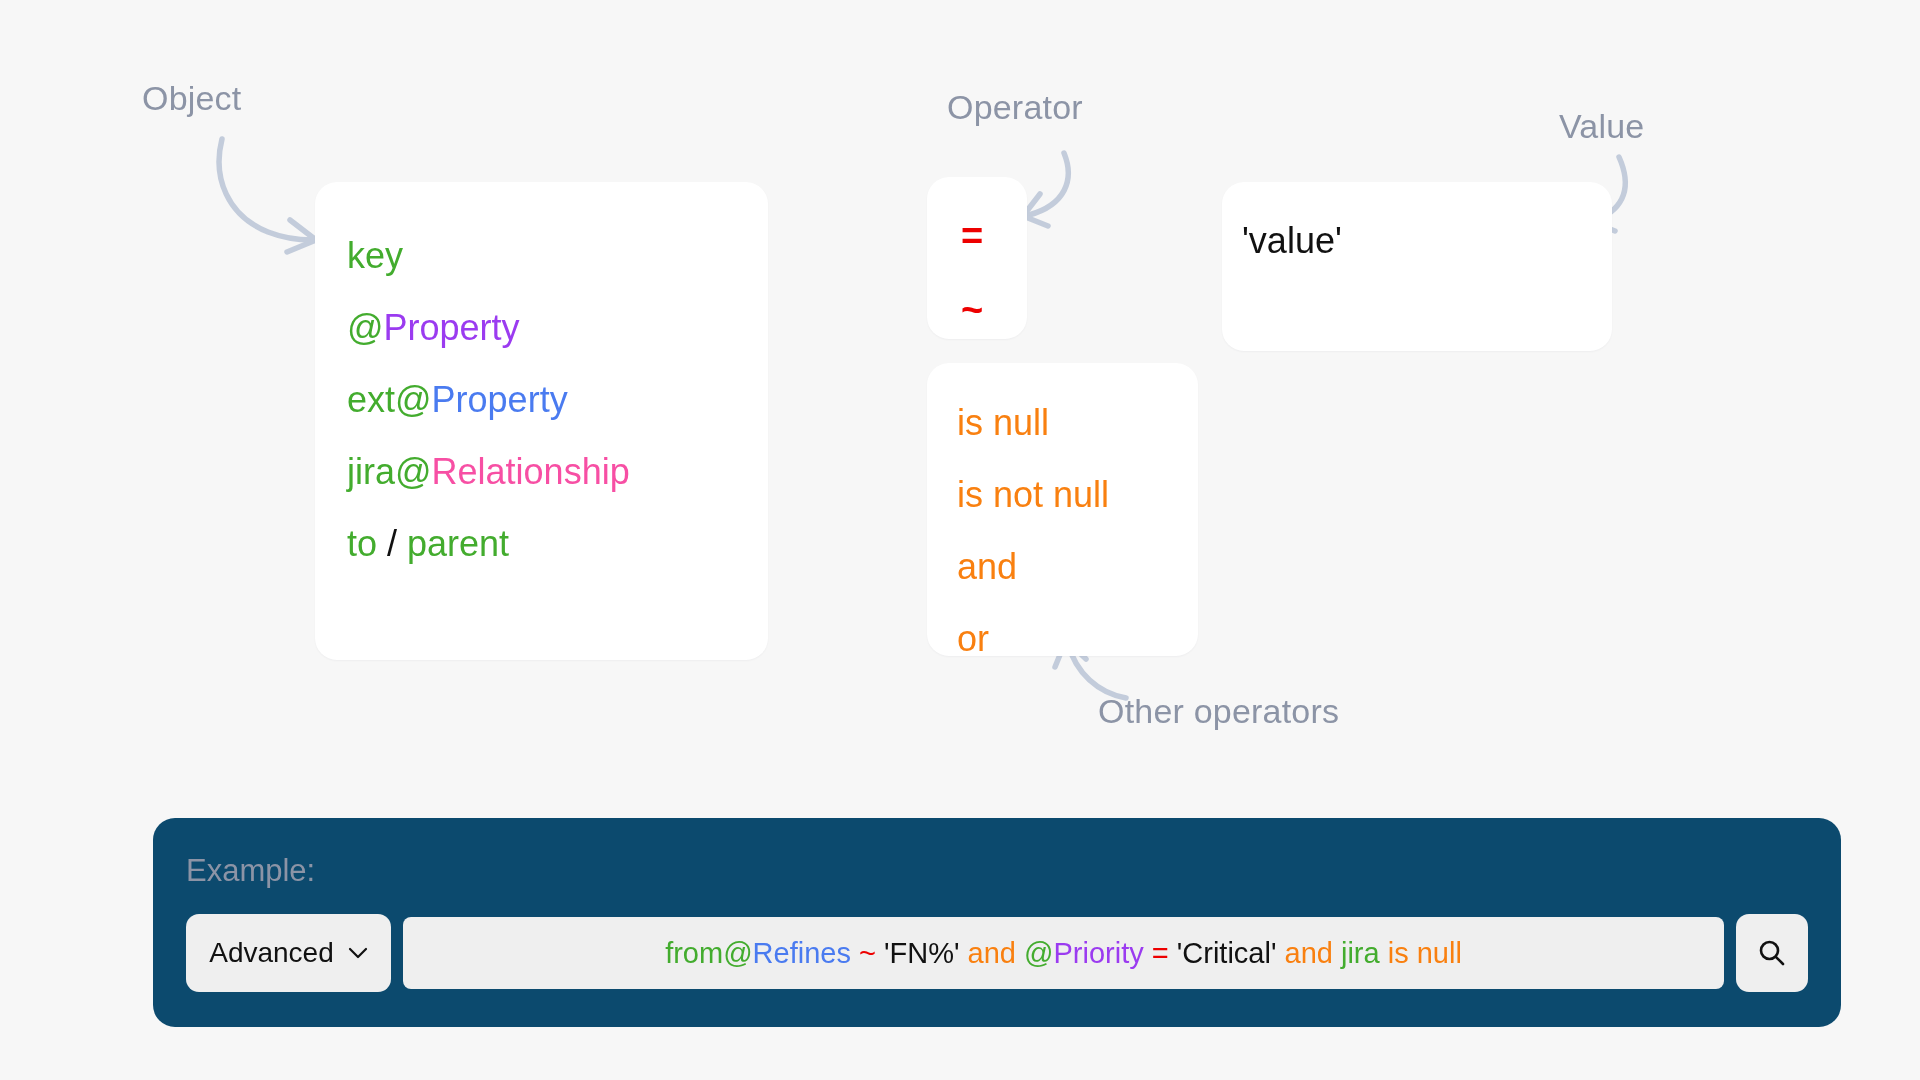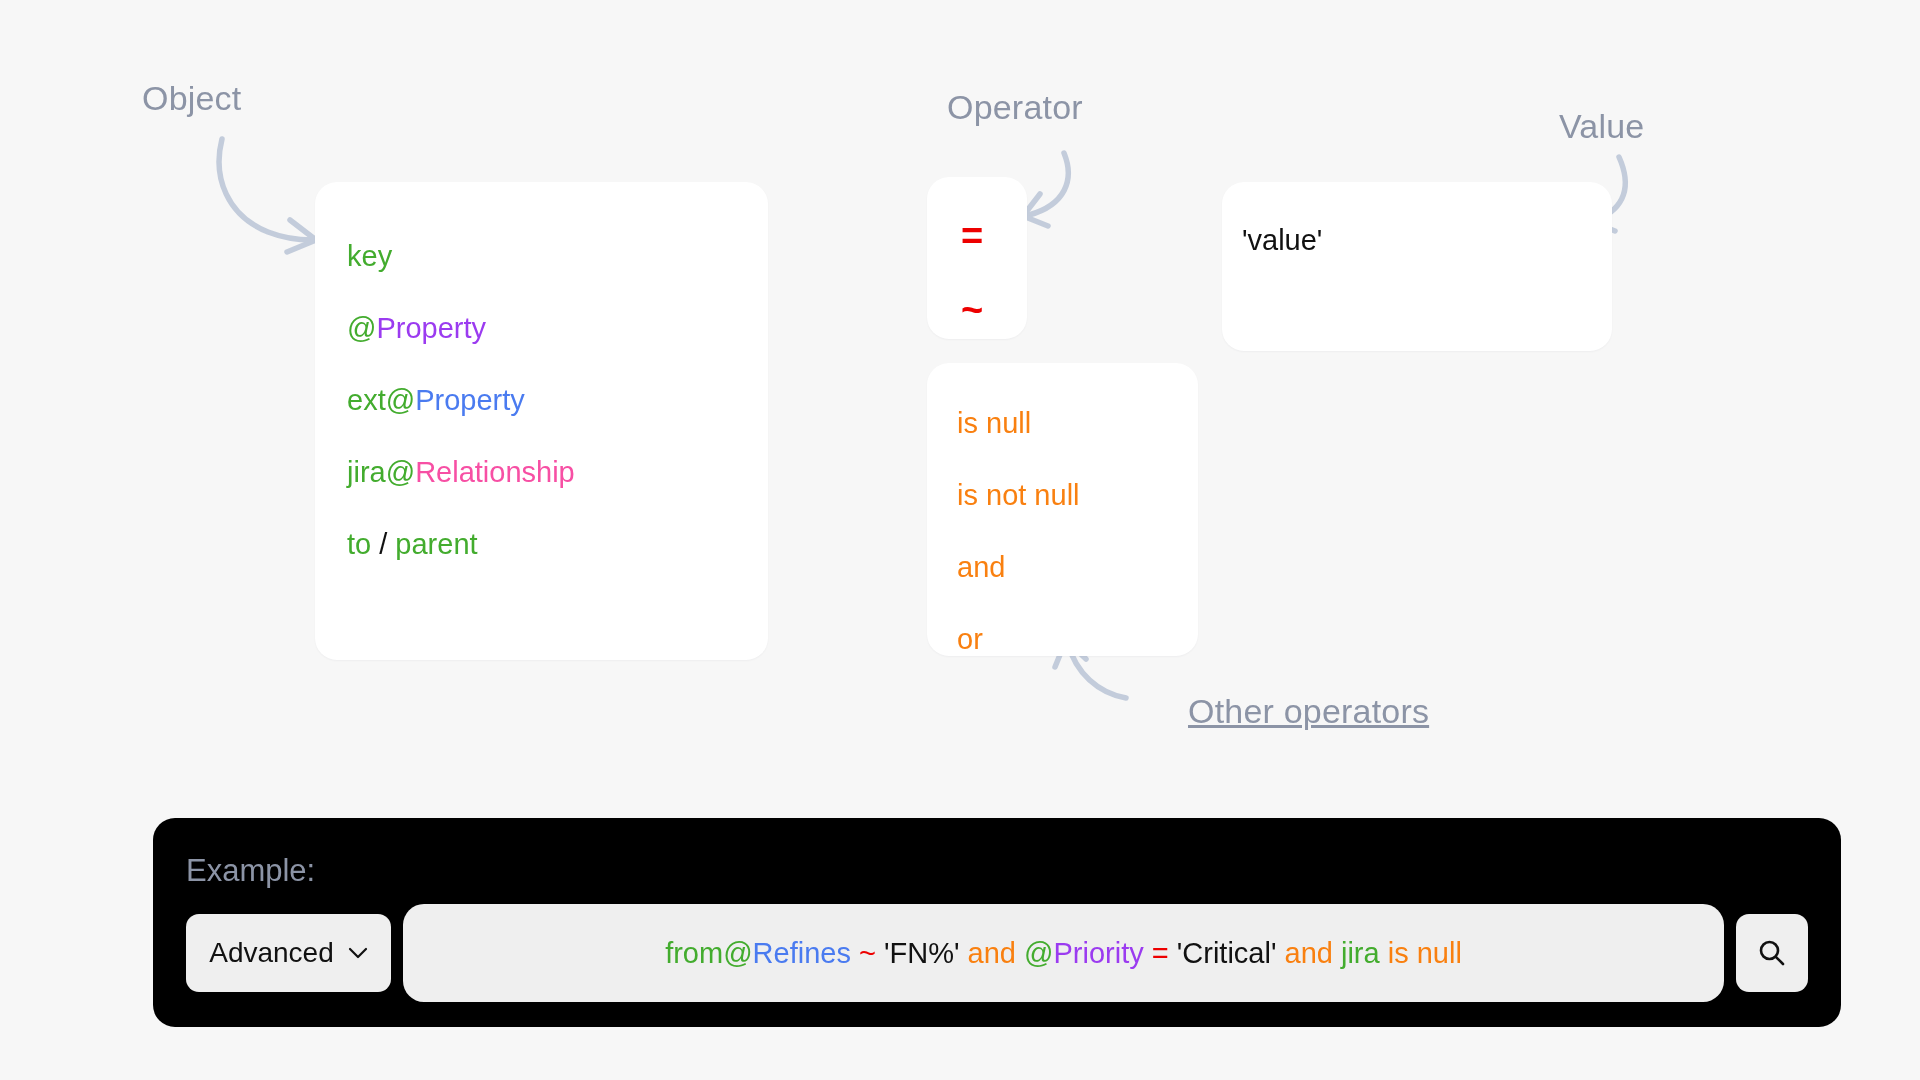--- a/index.html
+++ b/index.html
@@ -41,21 +41,21 @@
 
   
   .card {
     position: absolute;
     background: #ffffff;
     border-radius: 22px;
     box-shadow: 0 1px 2px rgba(16,24,40,0.04);
   }
 
   .card-line {
-    font-size: 29px;
+    font-size: 36px;
     line-height: 72px;
     white-space: nowrap;
     font-weight: 400;
   }
 
   
   #object-card {
     left: 315px;
     top: 182px;
     width: 453px;
@@ -105,21 +105,21 @@
   .t-red    { color: #ed0000; }
   .t-orange { color: #f98010; }
 
   
   #example-panel {
     position: absolute;
     left: 153px;
     top: 818px;
     width: 1688px;
     height: 209px;
-    background: #000000;
+    background: #0c4a6e;
     border-radius: 22px;
   }
 
   #example-title {
     position: absolute;
     left: 33px;
     top: 35px;
     font-size: 31px;
     color: #8c94a6;
     white-space: nowrap;
@@ -156,23 +156,23 @@
     text-align: right;
   }
   .chev {
     width: 20px;
     height: 12px;
     flex: 0 0 auto;
   }
 
   #query-field {
     flex: 1 1 auto;
-    height: 98px;
+    height: 72px;
     background: #efefef;
-    border-radius: 21px;
+    border-radius: 8px;
     display: flex;
     align-items: center;
     justify-content: center;
     padding: 16px 24px;
     overflow: hidden;
     cursor: text;
   }
   #query-text {
     font-size: 29px;
     white-space: nowrap;
@@ -196,21 +196,21 @@
 <body>
 
 <div id="root">
 
   <div class="anno-label" style="left:142px; top:79px;">Object</div>
 
   <div class="anno-label" style="left:937px; top:88px;margin-left:10px;">Operator</div>
 
   <div class="anno-label" style="left:1559px; top:107px;">Value</div>
 
-  <div class="anno-label" style="left:1188px; top:692px;text-decoration:underline;">Other operators</div>
+  <div class="anno-label" style="left:1098px; top:692px;">Other operators</div>
 
   <svg id="arrows" viewBox="0 0 1920 1080">
     <defs></defs>
 
     <g>
       <path d="M 222 139 C 212 178, 228 216, 268 232 C 286 239, 300 240, 312 240" stroke="#c3ccdb" stroke-width="5.5" fill="none" stroke-linecap="round"></path>
       <path d="M 290 220 L 316 240 L 287 252" stroke="#c3ccdb" stroke-width="5.5" fill="none" stroke-linecap="round" stroke-linejoin="round"></path>
     </g>
 
     <g>

